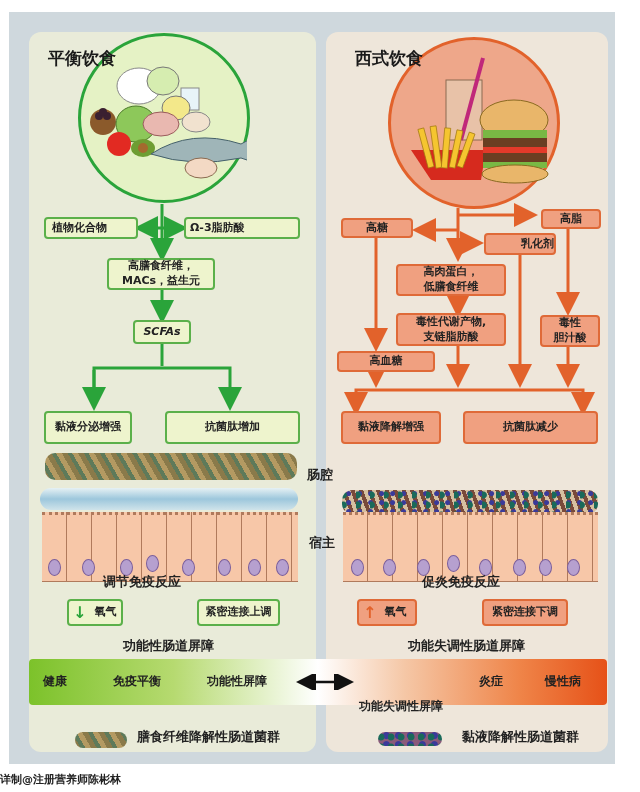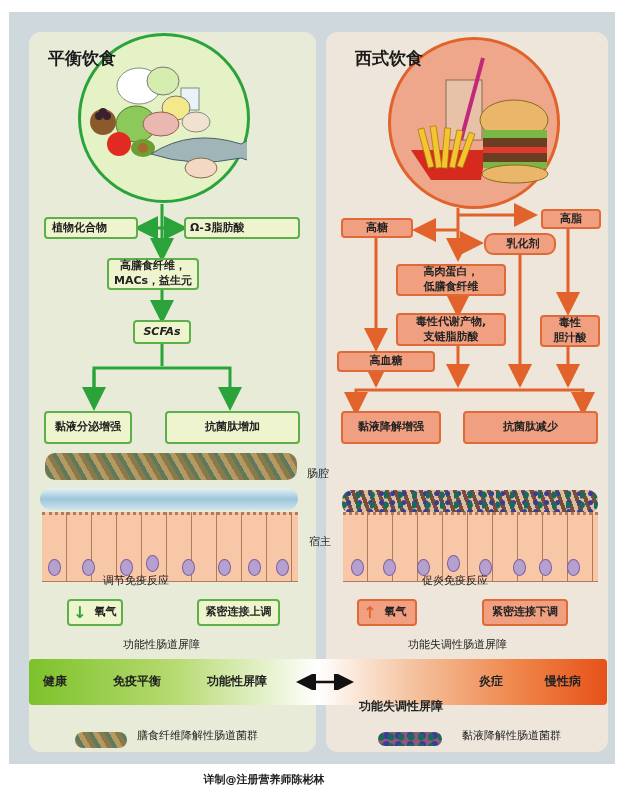--- a/index.html
+++ b/index.html
@@ -23,30 +23,30 @@
   }
   .circle.green { left: 78px; top: 33px; width: 172px; height: 170px; background: #e5f2c5; border: 3px solid #2aa43a; }
   .circle.orange { left: 388px; top: 37px; width: 172px; height: 172px; background: #eea78a; border: 3px solid #e2622b; }
   .box {
     position: absolute; display: flex; align-items: center; justify-content: center;
     text-align: center; font-size: 11px; font-weight: bold; color: #222; line-height: 1.35;
     border-radius: 4px;
   }
   .gbox { background: #eef4cd; border: 2px solid #5bb04a; text-align: center; }
   .obox { background: #f0a080; border: 2px solid #df6a38; }
-  .label { position: absolute; font-size: 11px; font-weight: normal; color: #222; white-space: nowrap; }
+  .label { position: absolute; font-size: 13px; font-weight: bold; color: #222; white-space: nowrap; }
   svg.arrows { position: absolute; left: 0; top: 0; width: 640px; height: 792px; z-index: 2; pointer-events: none; }
   .box, .label { z-index: 3; }
   .spectrum {
     position: absolute; left: 29px; top: 659px; width: 578px; height: 46px; border-radius: 4px;
     background: linear-gradient(to right, #7cc22a 0%, #b6da70 25%, #ffffff 50%, #f5c7a6 65%, #ef8448 85%, #e65118 100%);
     z-index: 3;
   }
   .spec-item { position: absolute; top: 14px; font-size: 12px; font-weight: bold; color: #222; }
-  .footer { position: absolute; left: 0; width: 528px; top: 772px; text-align: center; font-size: 11px; font-weight: bold; color: #222; }
+  .footer { position: absolute; left: 0; width: 528px; top: 772px; text-align: left; font-size: 11px; font-weight: bold; color: #222; }
   .bacteria-band { position: absolute; border-radius: 10px; }
   .cells {
     position: absolute; height: 70px; background: repeating-linear-gradient(to right, #f7c7a8 0px, #f7c7a8 24px, #b07a5c 24px, #b07a5c 25px);
     border-top: 3px dotted #b07a5c; border-bottom: 1px solid #b07a5c;
   }
   .nucleus { position: absolute; width: 13px; height: 17px; border-radius: 50%; background: #b6a0cf; border: 1px solid #7b5f9b; }
   .arrow-icon { position: absolute; font-weight: bold; font-size: 16px; }
   .legend-blob { position: absolute; border-radius: 50%; }
 </style>
 </head>
@@ -144,41 +144,41 @@
     <line x1="583" y1="392" x2="583" y2="410" marker-end="url(#oa)"></line>
   </g>
 </svg>
 
 <div class="box gbox" style="left:44px;top:217px;width:94px;height:22px;justify-content:flex-start;padding-left:6px;">
     <span>植物化合物</span>
   </div>
 <div class="box gbox" style="left:184px;top:217px;width:116px;height:22px;justify-content:flex-start;padding-left:4px;">
     <span>Ω-3脂肪酸</span>
   </div>
-<div class="box gbox" style="left:107px;top:258px;width:92px;height:32px;flex-direction:column;">
+<div class="box gbox" style="left:107px;top:258px;width:108px;height:32px;flex-direction:column;">
   <span>高膳食纤维，</span>
   <span>MACs，益生元</span>
 </div>
 <div class="box gbox" style="left:133px;top:320px;width:58px;height:24px;font-style:italic;">
     <span>SCFAs</span>
   </div>
 <div class="box gbox" style="left:44px;top:411px;width:88px;height:33px;">
     <span>黏液分泌增强</span>
   </div>
 <div class="box gbox" style="left:165px;top:411px;width:135px;height:33px;">
     <span>抗菌肽增加</span>
   </div>
 
 <div class="box obox" style="left:341px;top:218px;width:72px;height:20px;">
     <span>高糖</span>
   </div>
 <div class="box obox" style="left:541px;top:209px;width:60px;height:20px;">
     <span>高脂</span>
   </div>
-<div class="box obox" style="left:484px;top:233px;width:72px;height:22px;justify-content:center;padding-left:6px;border-radius:9px;">
+<div class="box obox" style="left:484px;top:233px;width:72px;height:22px;justify-content:flex-end;padding-left:6px;">
     <span>乳化剂</span>
   </div>
 <div class="box obox" style="left:396px;top:264px;width:110px;height:32px;flex-direction:column;">
   <span>高肉蛋白，</span>
   <span>低膳食纤维</span>
 </div>
 <div class="box obox" style="left:396px;top:313px;width:110px;height:33px;flex-direction:column;">
   <span>毒性代谢产物,</span>
   <span>支链脂肪酸</span>
 </div>

